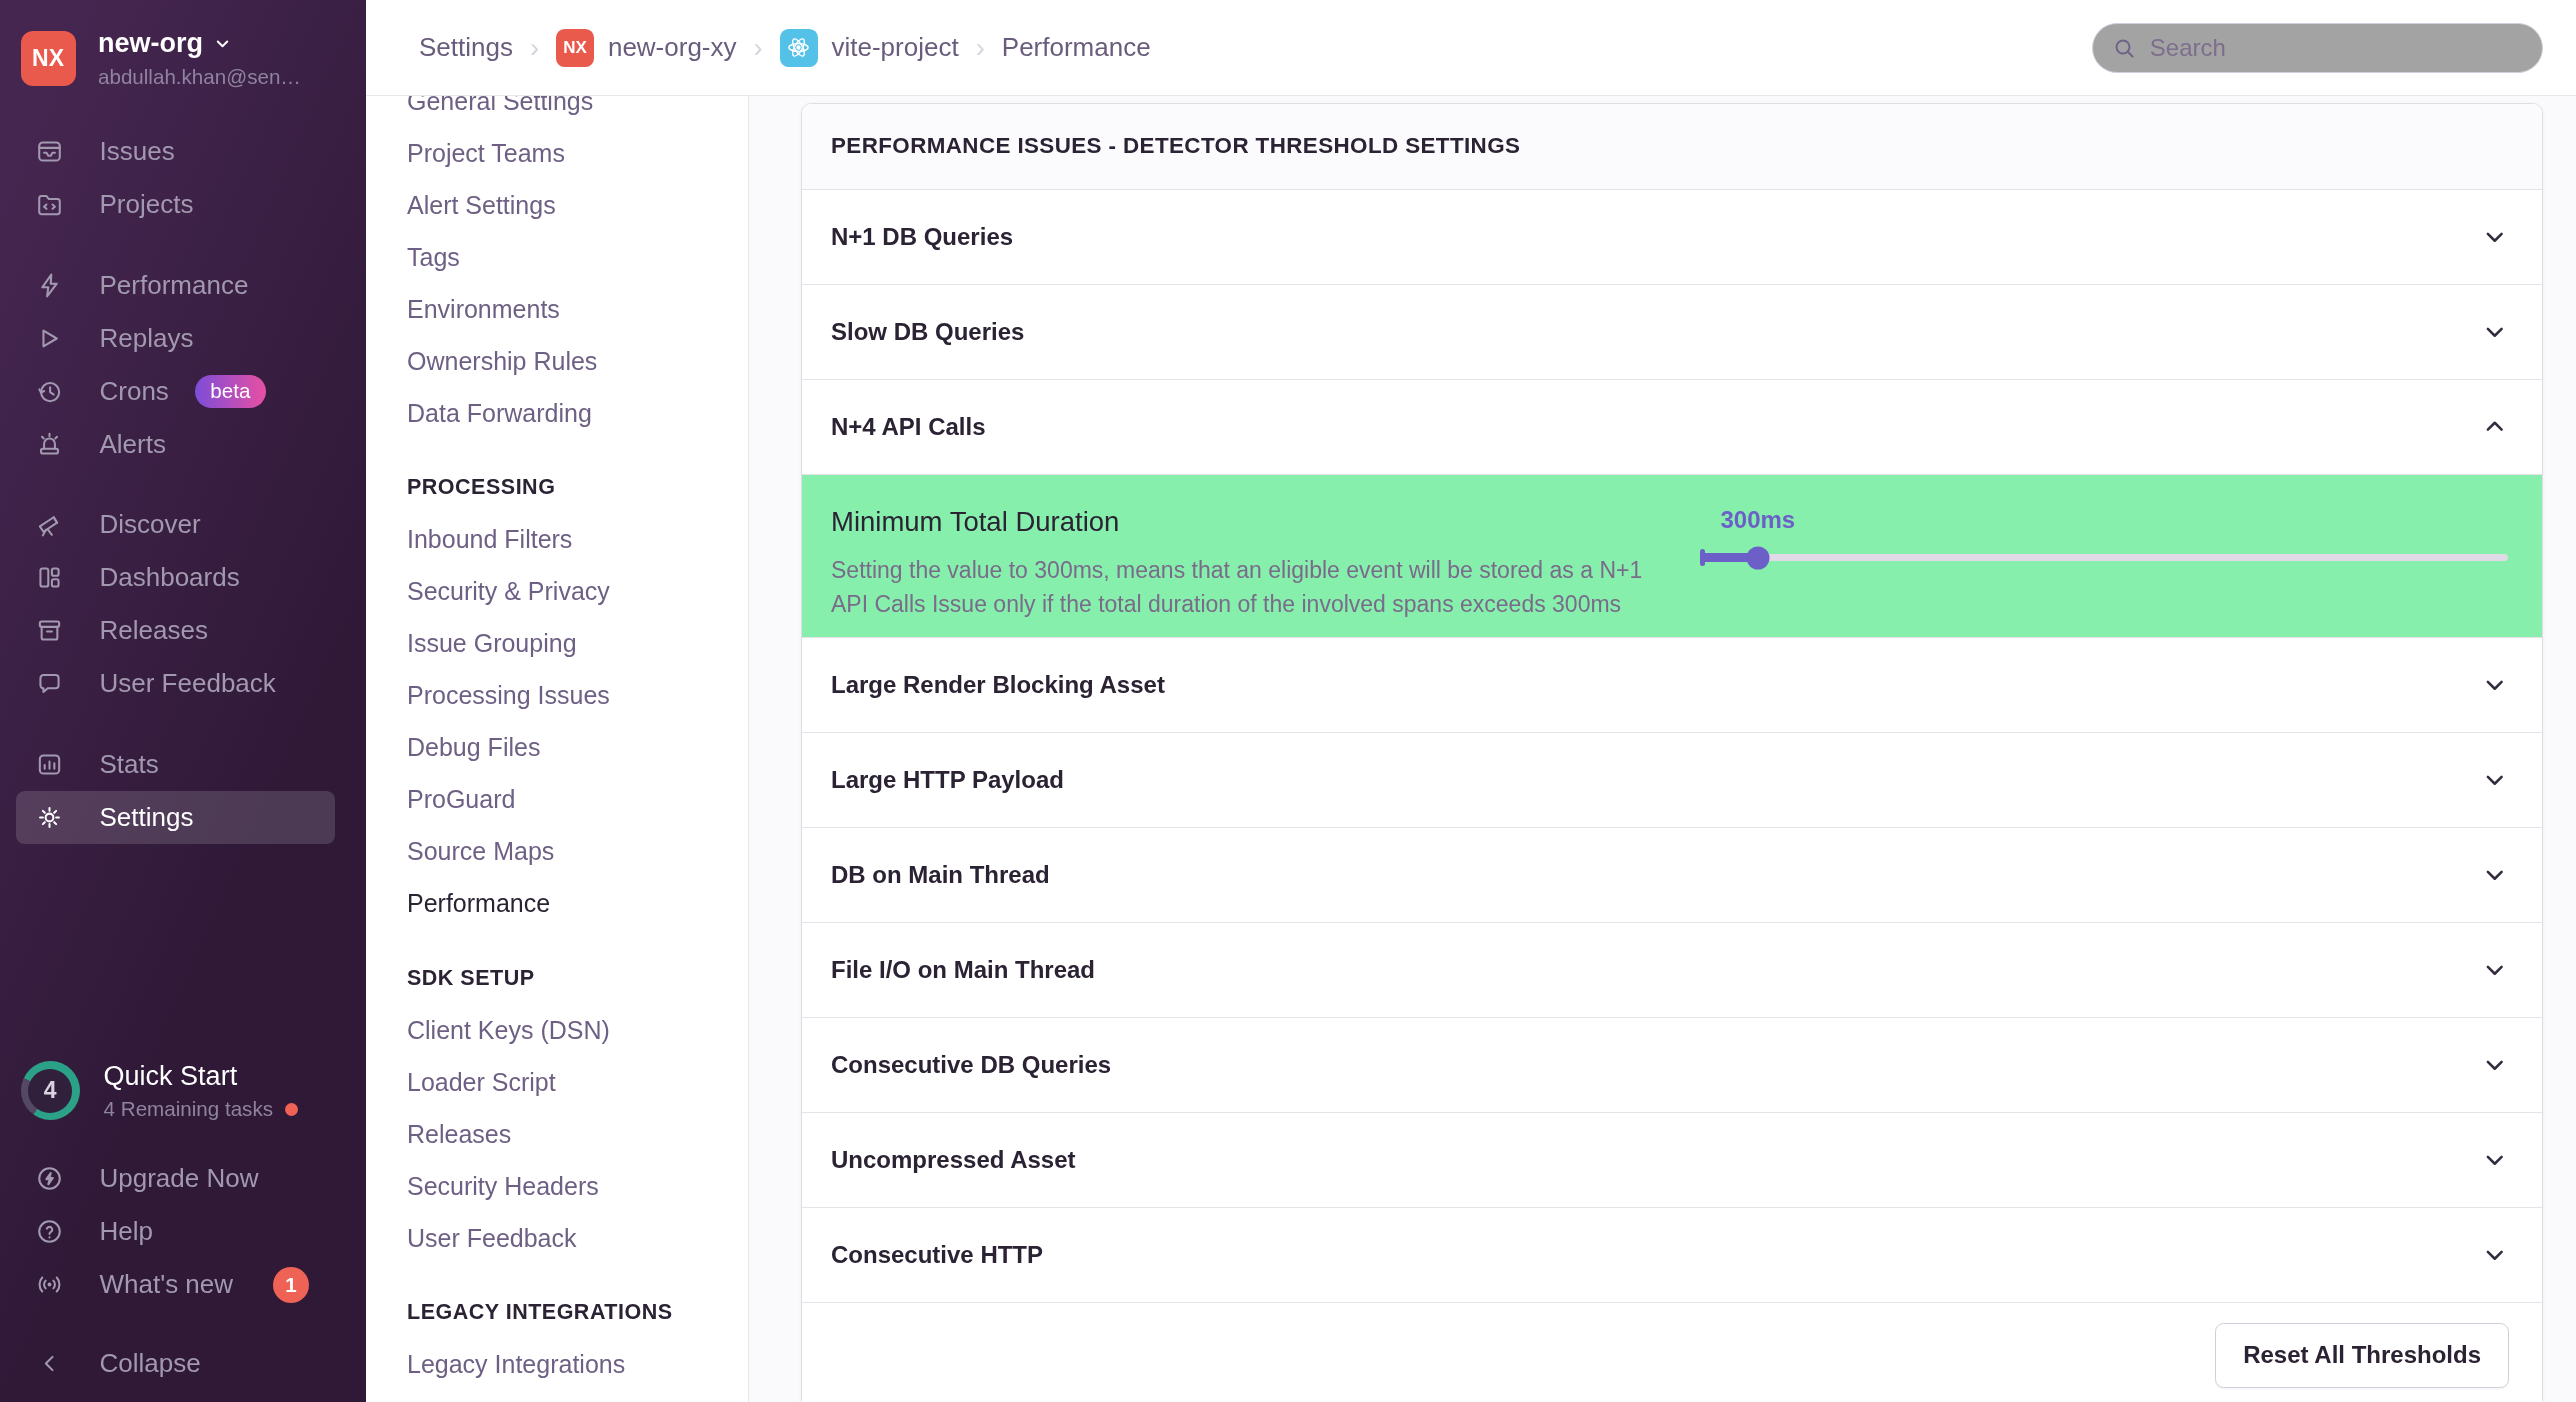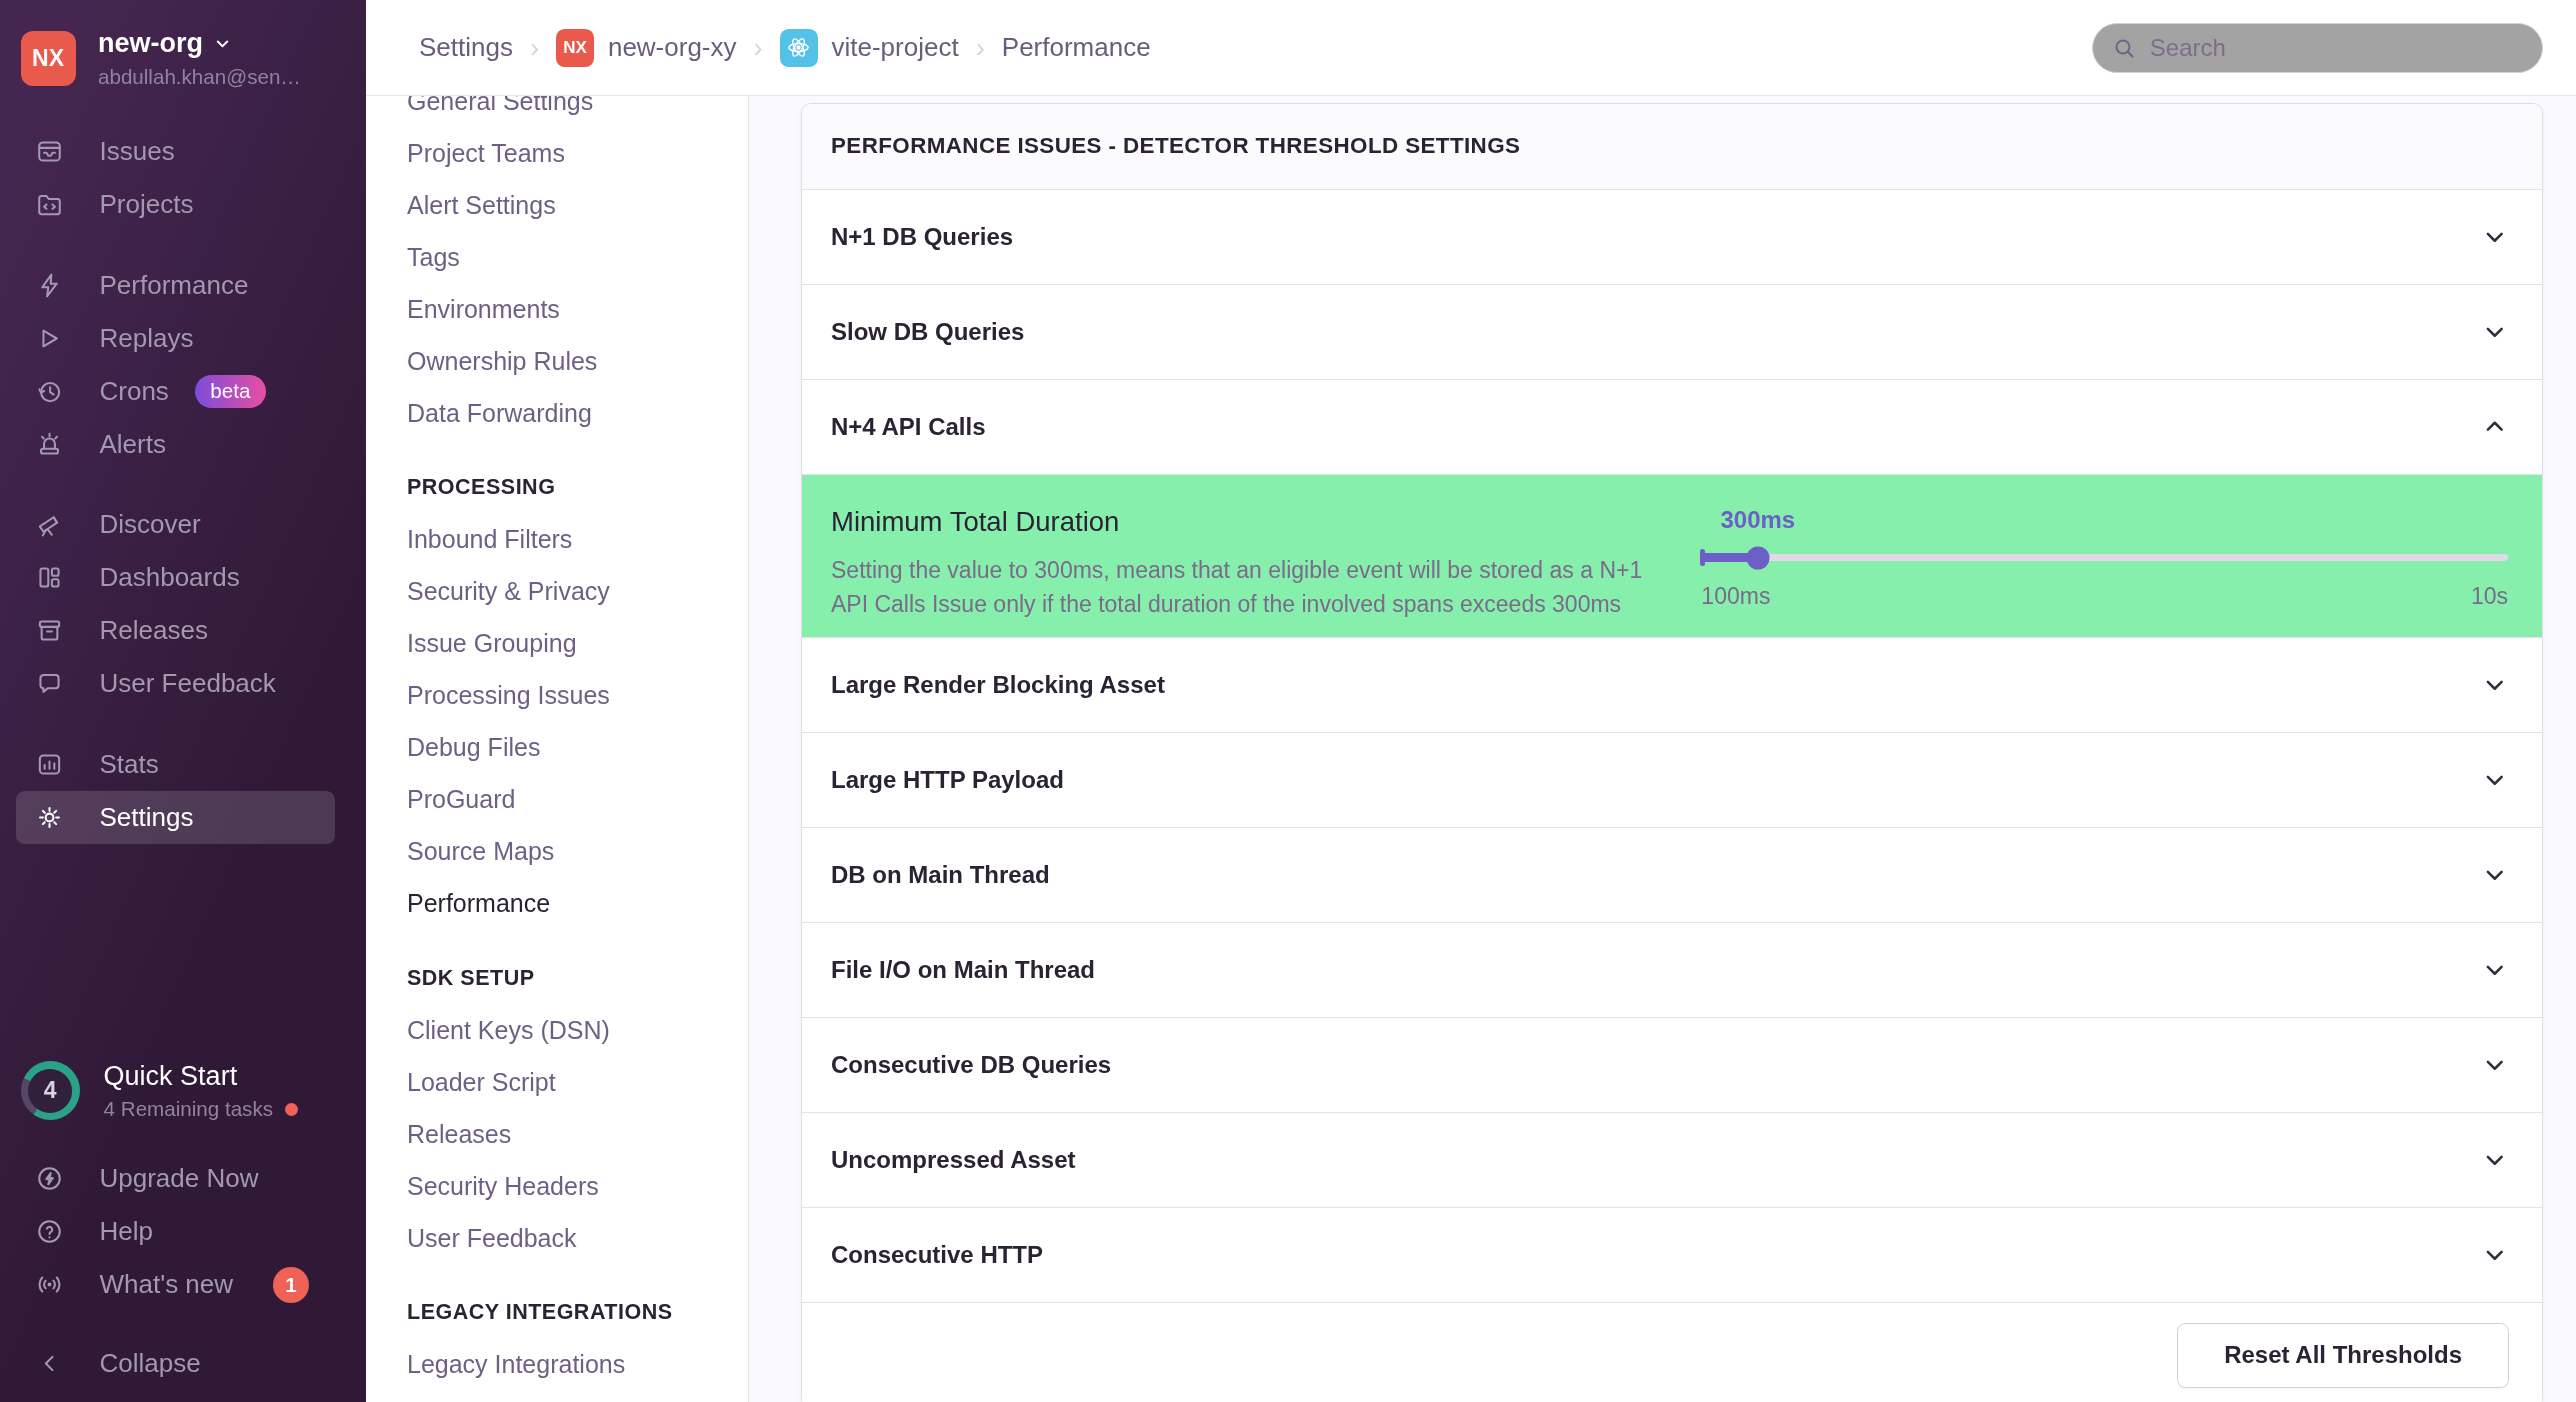--- a/index.html
+++ b/index.html
@@ -107,21 +107,21 @@
   .slider-fill { position: absolute; top: 7.7px; left: 0; height: 8.6px; border-radius: 4.3px;
     background: #6c5fc7; }
   .slider-cap { position: absolute; top: 3.4px; left: -1.7px; width: 5.2px; height: 17px;
     border-radius: 2.6px; background: #6c5fc7; }
   .slider-thumb { position: absolute; top: 12px; width: 23px; height: 23px; border-radius: 50%;
     background: #6c5fc7; transform: translate(-50%,-50%); cursor: grab; }
   .slider-minmax { display: flex; justify-content: space-between; margin-top: 13.8px;
     font-size: 23px; color: #7a6b8a; }
   .panel-footer { height: 105px; display: flex; align-items: center; justify-content: flex-end;
     padding: 0 33px; background: #fff; }
-  .reset-btn { height: 65px; padding: 0 46px; background: #fff; border: 1.7px solid #d4cdd9;
+  .reset-btn { height: 65px; padding: 0 27px; background: #fff; border: 1.7px solid #d4cdd9;
     border-radius: 8.6px; font-size: 24px; font-weight: 700; color: #2b2233; cursor: pointer;
     font-family: "Liberation Sans", sans-serif; box-shadow: 0 1.7px 0 rgba(40,30,60,0.03); }
   svg.wicon { stroke: #fff; }
 </style>
 </head>
 <body>
 
 <aside class="sidebar">
   <div class="org">
     <div class="org-avatar">
@@ -410,24 +410,20 @@
             <div class="detail-desc">Setting the value to 300ms, means that an eligible event will be stored as a N+1 API Calls Issue only if the total duration of the involved spans exceeds 300ms</div>
           </div>
           <div class="slider-wrap">
             <span class="slider-value" style="left: 7%;">300ms</span>
             <div class="slider-track-area">
               <div class="slider-track"></div>
               <div class="slider-fill" style="width: 7%;"></div>
               <div class="slider-cap"></div>
               <div class="slider-thumb" style="left: 7%;"></div>
             </div>
-            <div class="slider-minmax">
-              <span>100ms</span>
-              <span>10s</span>
-            </div>
           </div>
         </div>
 
         <div class="acc-row">
           <span class="acc-label">Large Render Blocking Asset</span>
           <svg viewBox="0 0 24 24">
               <path d="M6 9.5l6 6 6-6"></path>
             </svg>
         </div>
         <div class="acc-row">

